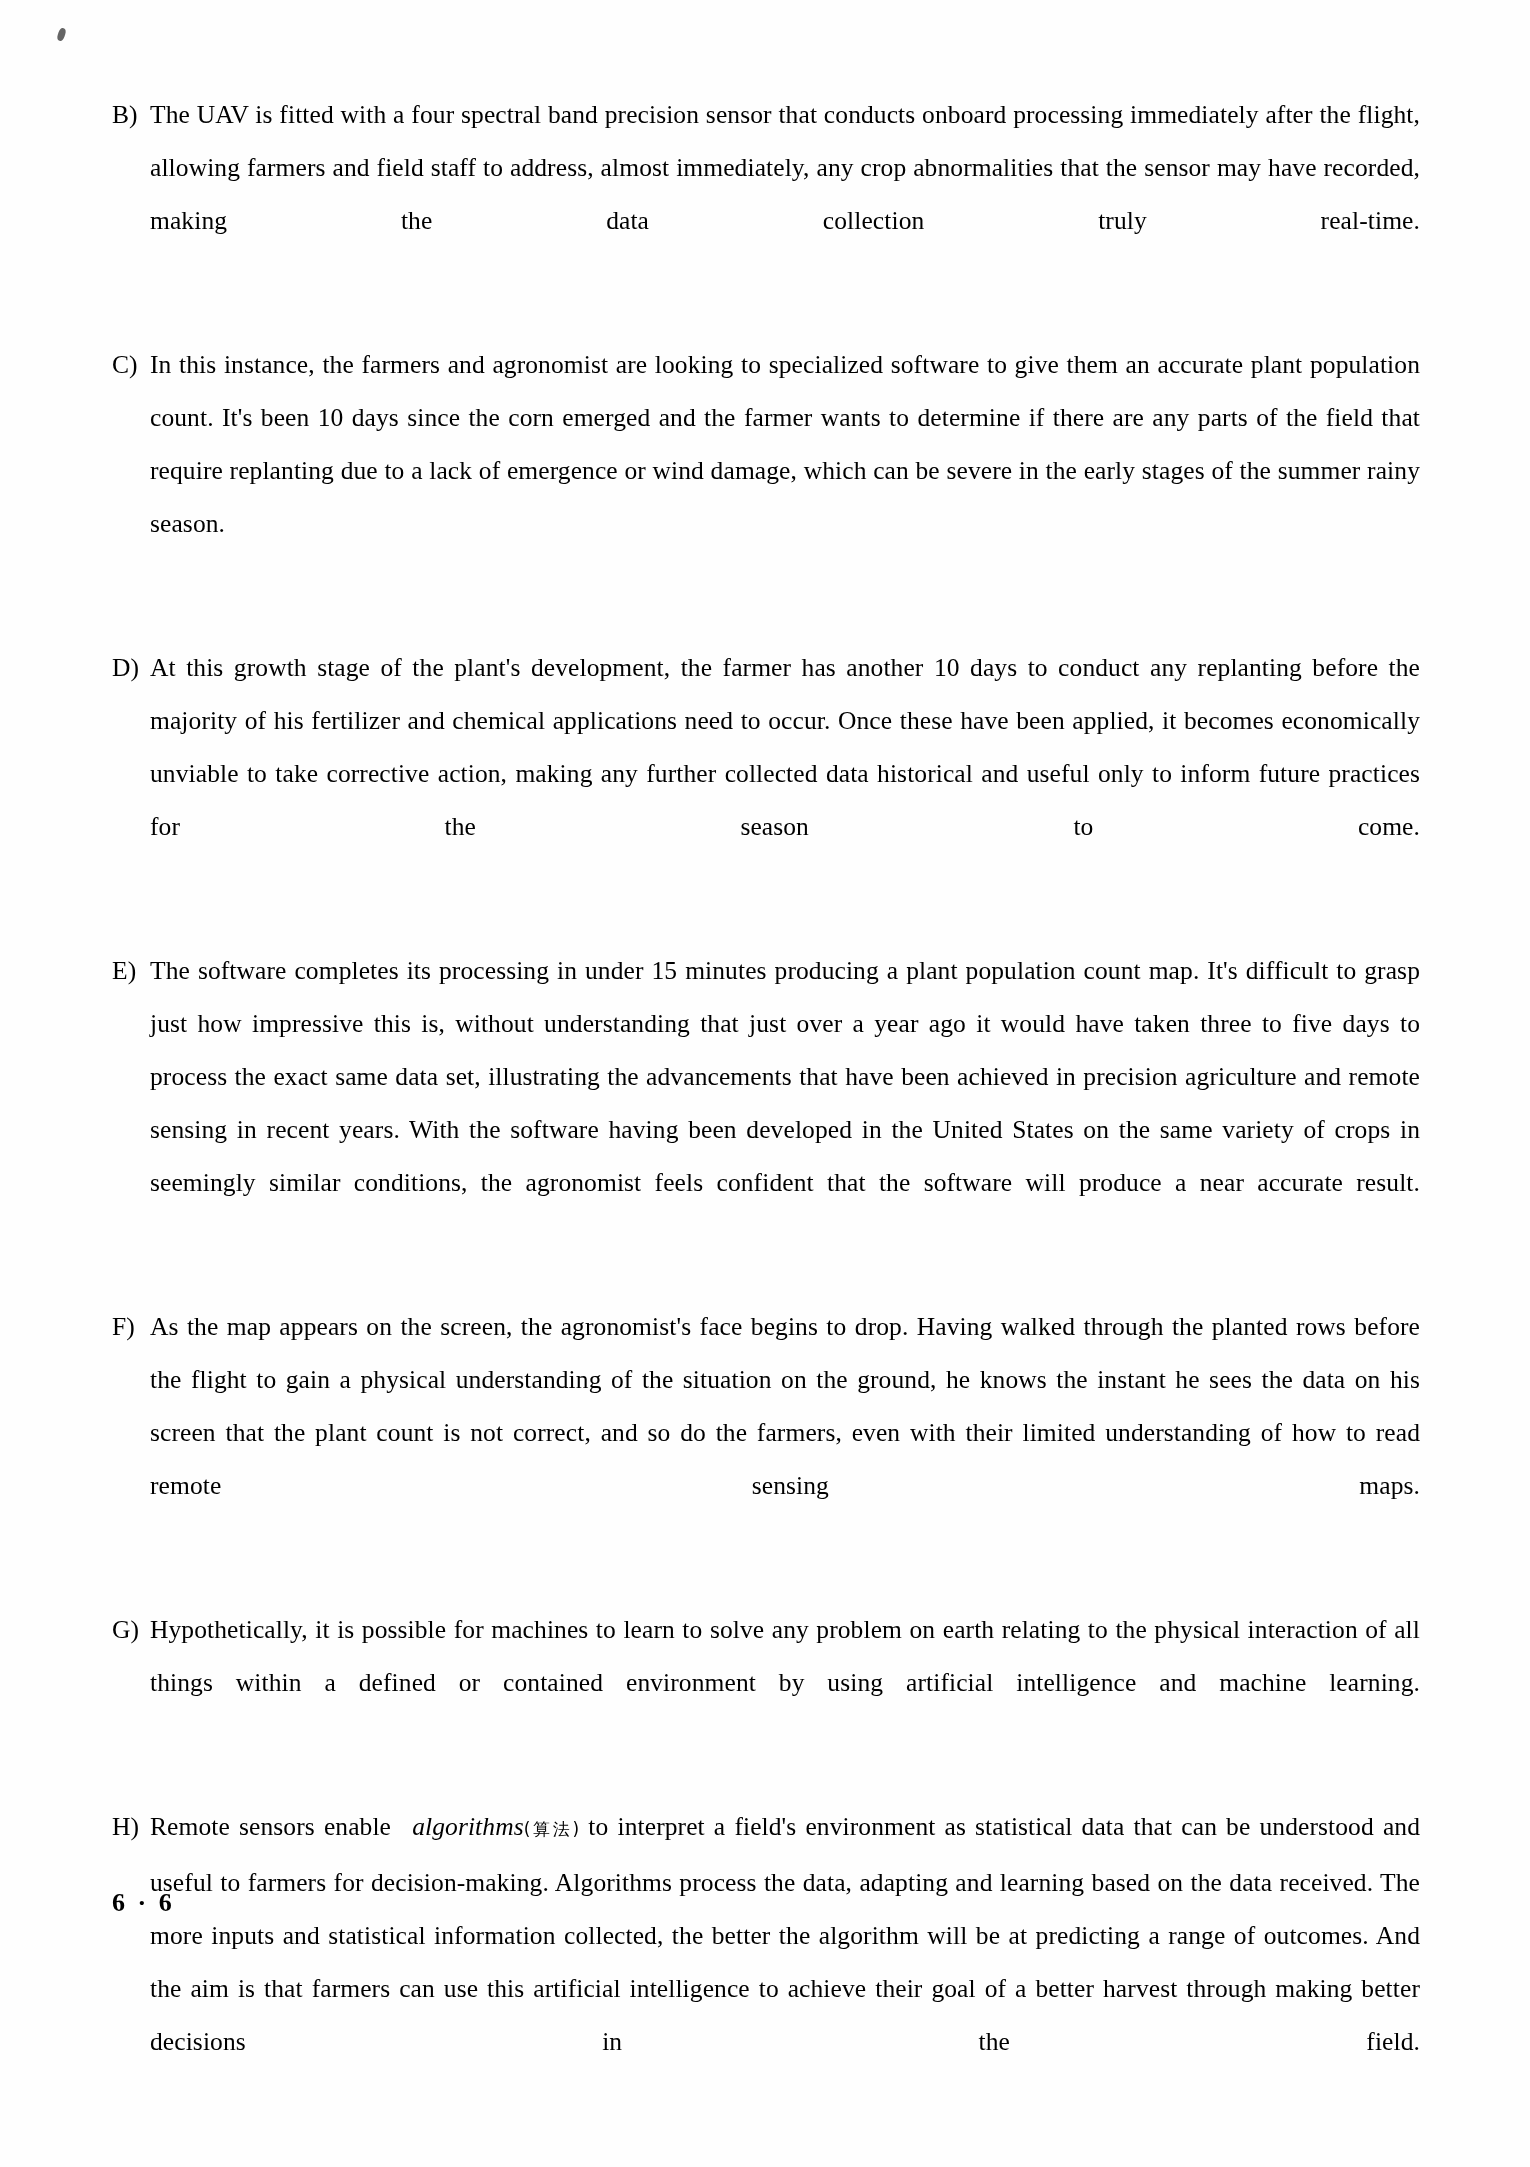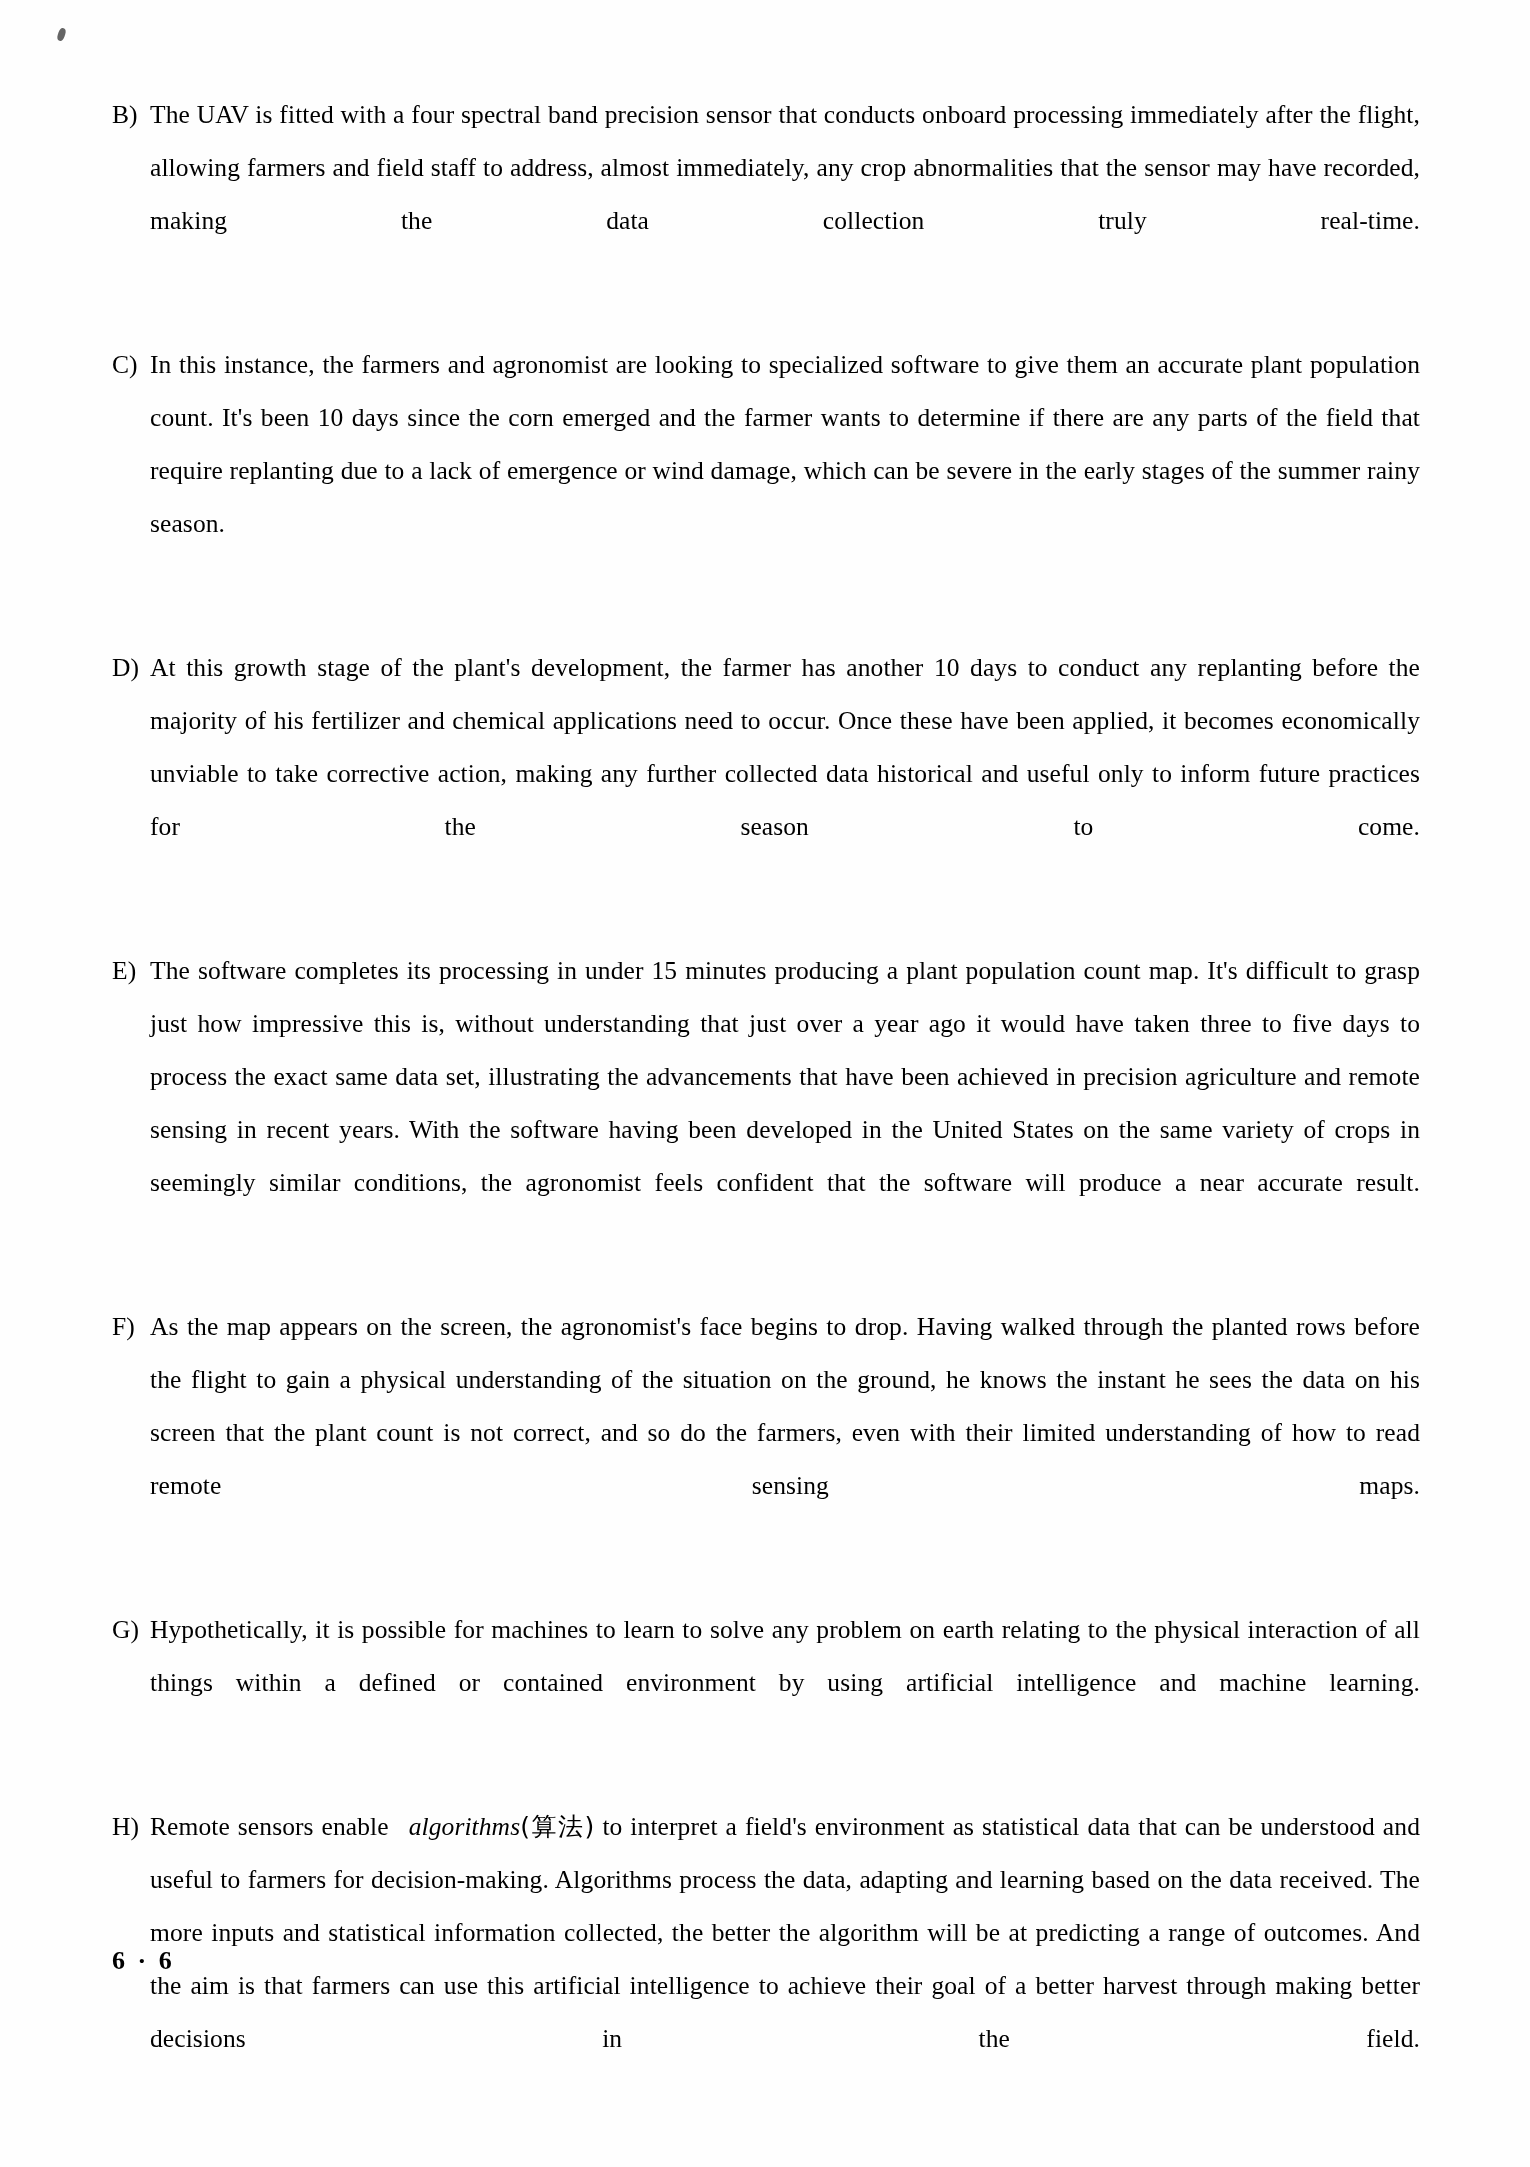--- a/index.html
+++ b/index.html
@@ -78,27 +78,27 @@
   .para.last .body::after { content: none; }
 
   .term-italic {
     font-style: italic;
     margin-left: 12px;
   }
 
   .cjk {
     font-family: "DejaVu Sans", sans-serif;
     font-style: normal;
-    font-size: 25px;
+    font-size: 17px;
   }
 
   .footer {
     position: absolute;
     left: 112px;
-    top: 1946px;
+    top: 1888px;
     font-size: 26px;
     font-weight: bold;
     letter-spacing: 3px;
     font-family: "Liberation Serif", "DejaVu Serif", serif;
   }
 </style>
 </head>
 <body>
 
 <div class="page">

